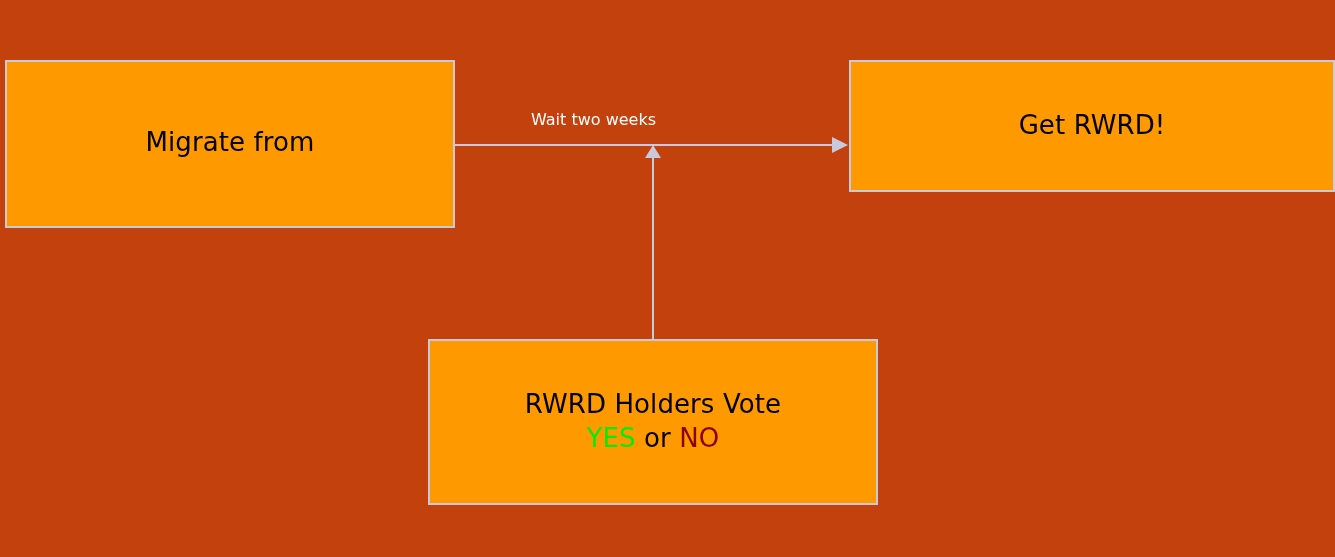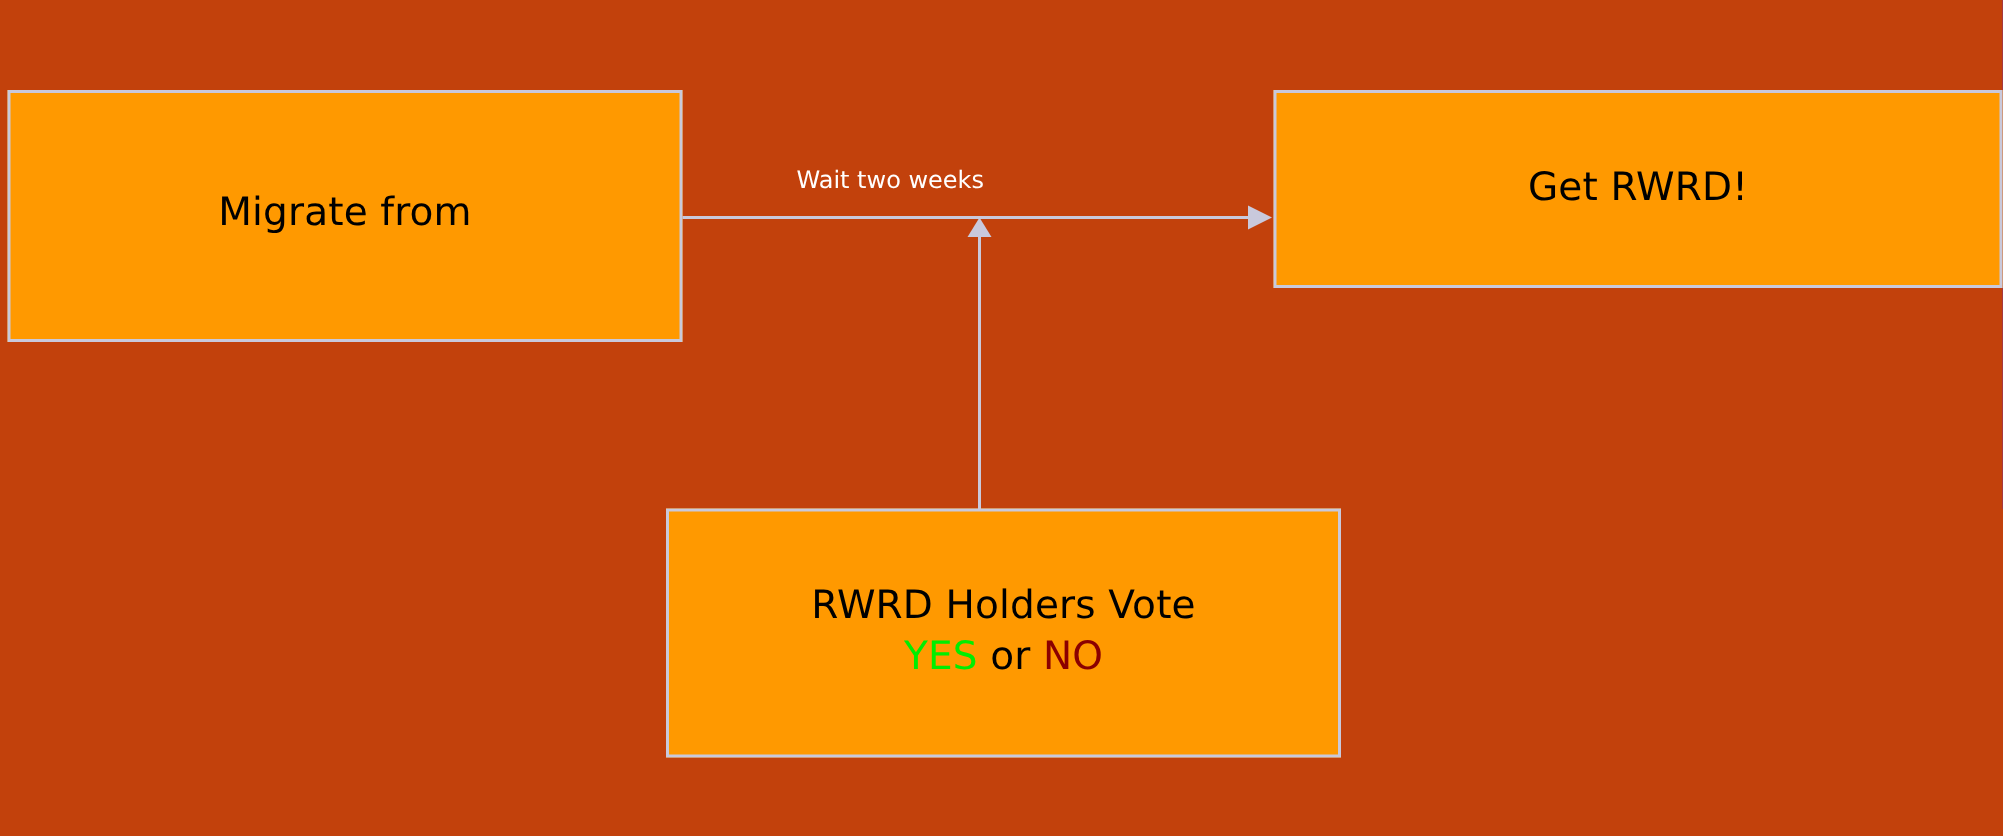--- a/index.html
+++ b/index.html
@@ -53,21 +53,21 @@
   #node-migrate .node-text { margin-top: -2px; }
 
   #node-reward {
     left: 849px;
     top: 60px;
     width: 486px;
     height: 132px;
   }
 
   #node-vote {
-    left: 444px;
+    left: 428px;
     top: 339px;
     width: 450px;
     height: 166px;
   }
   .yes { color: #00ee00; text-align: right; }
   .no  { color: #8b0000; text-align: center; }
 
   
   .edge-line {
     position: absolute;

